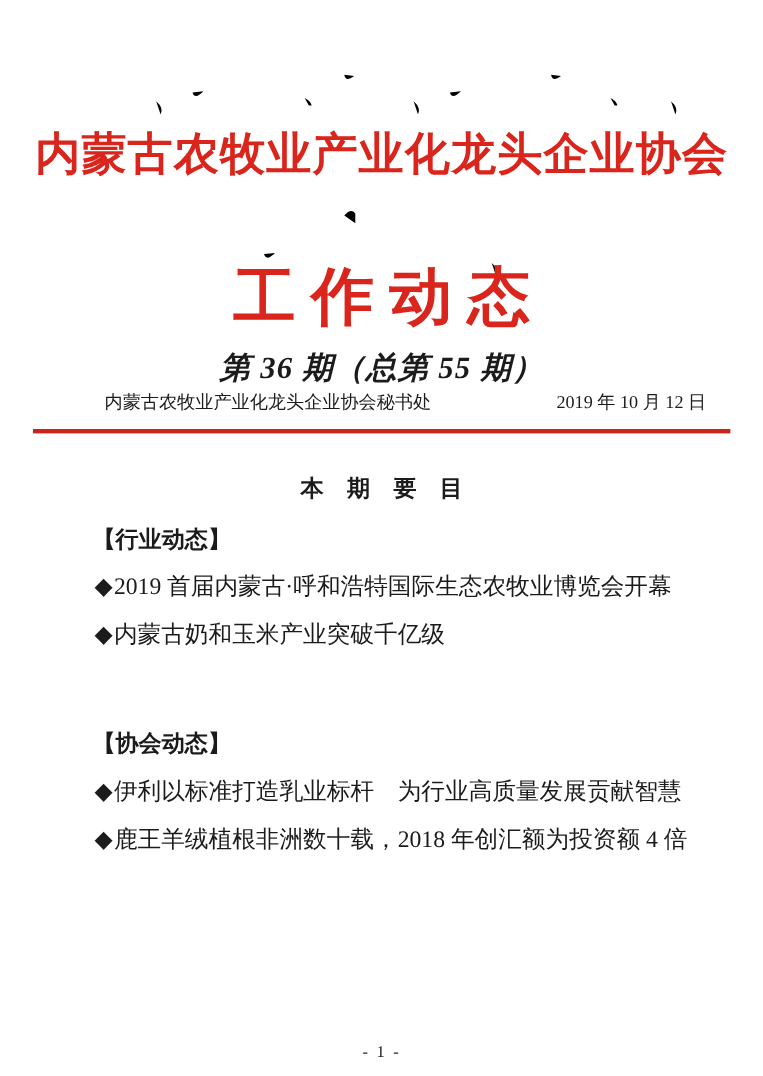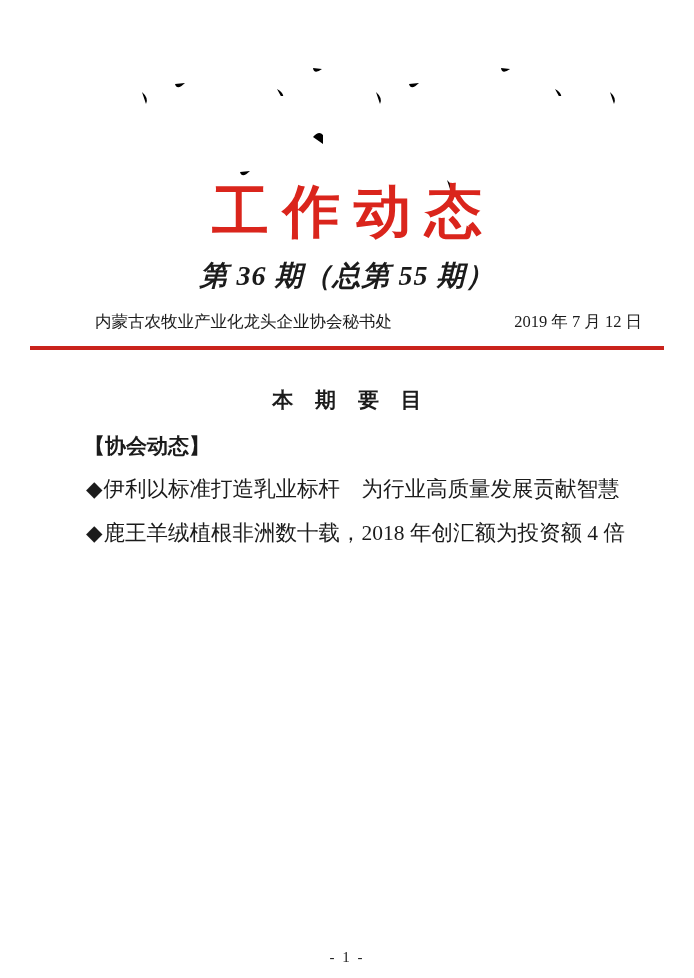--- a/index.html
+++ b/index.html
@@ -25,26 +25,26 @@
   }
   .news-title{
     margin:0;color:var(--red);font-weight:bold;
     font-size:57px;line-height:1.0;letter-spacing:14px;text-indent:14px;white-space:nowrap;font-family:Liberation Mono, monospace;
   }
   .issue-line{
     margin-top:12px;font-size:28px;font-weight:bold;letter-spacing:1px;font-style:italic;
   }
   .byline{
     display:flex;justify-content:space-between;align-items:baseline;
-    margin:16px 52px 0 95px;font-size:16.5px;white-space:nowrap;
+    margin:1px 52px 0 95px;font-size:16.5px;white-space:nowrap;
   }
   .rule{height:4px;background:var(--rule-red);margin:13px 30px 0 30px;}
   .toc-heading{
     margin-top:36px;text-align:center;
-    font-family:Liberation Sans, sans-serif;
+    font-family:Liberation Serif, serif;
     font-weight:bold;font-size:21px;letter-spacing:8px;text-indent:8px;
   }
   .toc{margin:18px 50px 0 86px;text-align:left;}
   .toc-section-label{
     font-family:"Liberation Sans","DejaVu Sans",sans-serif;
     font-weight:bold;font-size:21px;margin:14px 0 0 -2px;
   }
   .toc-section + .toc-section{margin-top:70px;}
   .toc-item{
     font-size:21.5px;margin-top:16px;line-height:1.3;white-space:pre;
@@ -115,50 +115,56 @@
         <use href="#v-e"></use>
       </svg>
     <svg class="mg" width="24" height="54" viewBox="0 0 24 54">
         <use href="#v-d"></use>
       </svg>
     <svg class="mg" width="30" height="66" viewBox="0 0 30 66">
         <use href="#v-c"></use>
       </svg>
   </div>
 
+  <h1 class="org-title">内蒙古农牧业产业化龙头企业协会</h1>
 
   <div class="mg-row mg-row-mid">
     <svg class="mg" width="24" height="48" viewBox="0 0 24 48">
         <use href="#v-b"></use>
       </svg>
     <svg class="mg" width="16" height="20" viewBox="0 0 16 20">
         <use href="#v-f"></use>
       </svg>
     <svg class="mg" width="30" height="66" viewBox="0 0 30 66">
         <use href="#v-c"></use>
       </svg>
   </div>
 
   <h2 class="news-title">工作动态</h2>
 
   <div class="issue-line">第 36 期（总第 55 期）</div>
 
   <div class="byline">
     <span>内蒙古农牧业产业化龙头企业协会秘书处</span>
-    <span>2019 年 7 月 12 日</span>
+    <span>2019 年 10 月 12 日</span>
   </div>
 
   <div class="rule"></div>
 </header>
 
 <main>
   <div class="toc-heading">本 期 要 目</div>
 
   <div class="toc">
 
+    <section class="toc-section">
+      <div class="toc-section-label">【行业动态】</div>
+      <div class="toc-item"><span class="bullet">◆</span><span>2019 首届内蒙古·呼和浩特国际生态农牧业博览会开幕</span></div>
+      <div class="toc-item"><span class="bullet">◆</span><span>内蒙古奶和玉米产业突破千亿级</span></div>
+    </section>
 
     <section class="toc-section">
       <div class="toc-section-label">【协会动态】</div>
       <div class="toc-item"><span class="bullet">◆</span><span>伊利以标准打造乳业标杆　为行业高质量发展贡献智慧</span></div>
       <div class="toc-item"><span class="bullet">◆</span><span>鹿王羊绒植根非洲数十载，2018 年创汇额为投资额 4 倍</span></div>
     </section>
 
   </div>
 </main>
 

